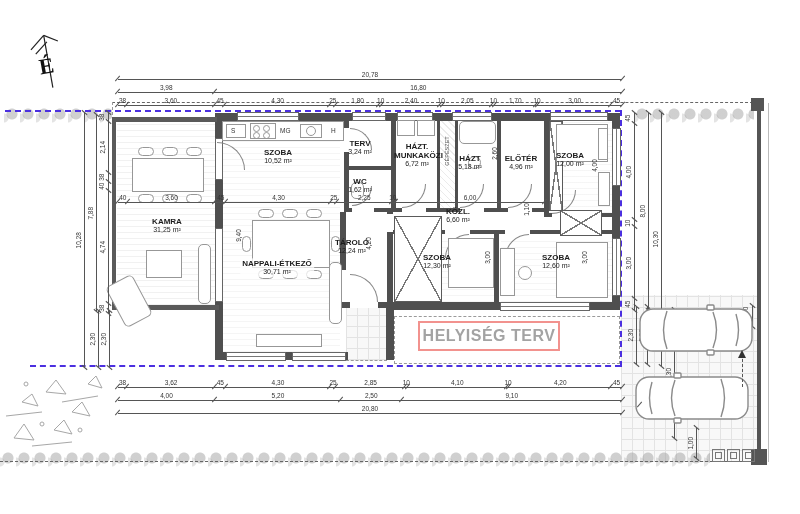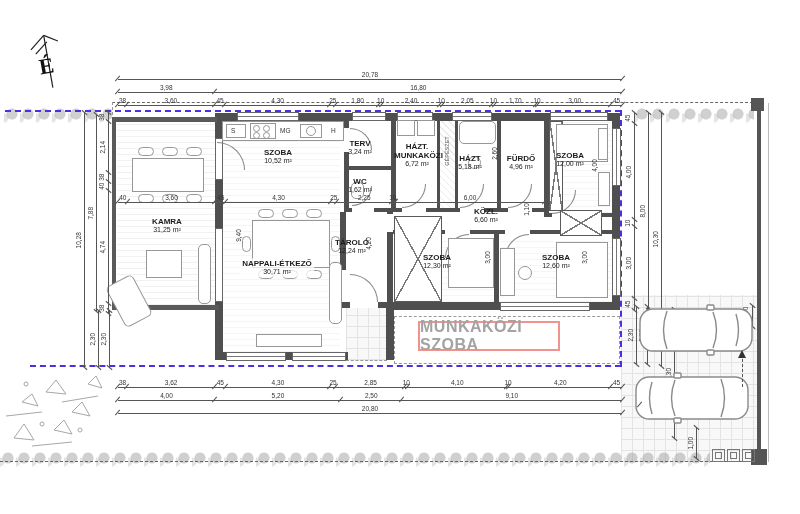--- a/index.html
+++ b/index.html
@@ -255,28 +255,28 @@
   </div>
   <div class="rlabel wrap" style="left:417px;top:155px;width:46px;">
     <div class="rname">HÁZT. MUNKAKÖZI</div>
     <div class="rarea">6,72 m²</div>
   </div>
   <div class="rlabel" style="left:470px;top:163px;">
     <div class="rname">HÁZT</div>
     <div class="rarea">5,18 m²</div>
   </div>
   <div class="rlabel" style="left:521px;top:163px;">
-    <div class="rname">FÜRDŐ</div>
+    <div class="rname">ELŐTÉR</div>
     <div class="rarea">4,96 m²</div>
   </div>
   <div class="rlabel" style="left:570px;top:160px;">
     <div class="rname">SZOBA</div>
     <div class="rarea">12,00 m²</div>
   </div>
-  <div class="rlabel" style="left:486px;top:216px;">
+  <div class="rlabel" style="left:458px;top:216px;">
     <div class="rname">KÖZL.</div>
     <div class="rarea">6,60 m²</div>
   </div>
   <div class="rlabel" style="left:352px;top:247px;">
     <div class="rname">TÁROLÓ</div>
     <div class="rarea">12,24 m²</div>
   </div>
   <div class="rlabel" style="left:277px;top:268px;background:rgba(255,255,255,.75);padding:1px 2px;">
     <div class="rname">NAPPALI-ÉTKEZŐ</div>
     <div class="rarea">30,71 m²</div>
@@ -558,15 +558,15 @@
       <rect x="70" y="1" width="7" height="5" rx="1"></rect>
       <rect x="70" y="46" width="7" height="5" rx="1"></rect>
     </g>
   </svg>
   <div class="uparrow" style="left:738px;top:350px;"></div>
   <div class="dashv" style="left:742px;top:359px;height:28px;border-left-color:#555;"></div>
   <div class="bin" style="left:712px;top:449px;"></div>
   <div class="bin" style="left:727px;top:449px;"></div>
   <div class="bin" style="left:742px;top:449px;"></div>
 
-  <div class="watermark">MUNKAKÖZI SZOBA</div>
+  <div class="watermark">HELYISÉG TERV</div>
 
 </div>
 
 </body></html>

